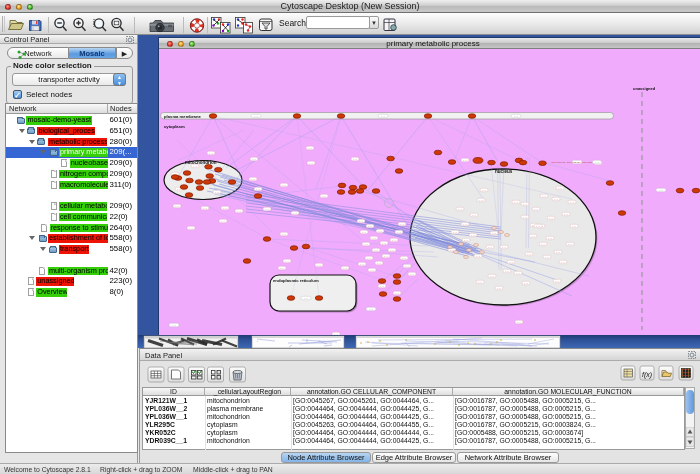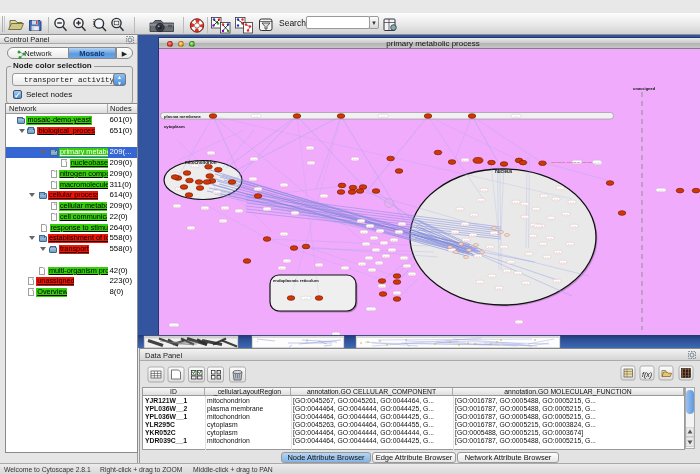--- a/index.html
+++ b/index.html
@@ -26,33 +26,33 @@
 #cpanel { left:0; top:35px; width:138px; height:428px; background:#e6e6e6; border-right:1px solid #9a9a9a; }
 #cphead { left:0; top:0; width:137px; height:9px; background:linear-gradient(#f6f6f6,#d6d6d6); border-bottom:1px solid #aaa; }
 #cphead .t { position:absolute; left:4px; top:0px; font-size:7.5px; color:#222; }
 #tabs { left:7px; top:12px; width:126px; height:12px; }
 .tab { position:absolute; top:0; height:12px; font-size:7.5px; line-height:12px; text-align:center; border:1px solid #8a8a8a; }
 #tabnet { left:0; width:62px; background:linear-gradient(#ffffff,#e9e9e9); border-radius:6px 0 0 6px; color:#222; }
 #tabmos { left:62px; width:47px; background:linear-gradient(#b7d5f2,#5a9ae0 60%,#6ba6e6); color:#123a78; font-weight:bold; border-left:none; }
 #tabarr { left:109px; width:17px; background:linear-gradient(#ffffff,#e9e9e9); border-radius:0 6px 6px 0; border-left:1px solid #8a8a8a; color:#222; font-size:7px; }
 #groupbox { left:6px; top:31px; width:127px; height:38px; border:1px solid #9a9a9a; border-radius:3px; }
 #grouplbl { left:11px; top:25.5px; font-size:8px; font-weight:bold; color:#1a1a1a; background:#e6e6e6; padding:0 2px; z-index:3; }
-#combo { left:12px; top:38px; width:114px; height:13px; background:linear-gradient(#ffffff,#e9e9e9); border:1px solid #999; border-radius:3px; font-size:7.5px; text-align:center; line-height:12px; color:#111;font-family:Liberation Mono, monospace; }
+#combo { left:12px; top:38px; width:114px; height:13px; background:linear-gradient(#ffffff,#e9e9e9); border:1px solid #999; border-radius:3px; font-size:7.5px; text-align:center; line-height:12px; color:#111; }
 #combobtn { left:113px; top:38px; width:13px; height:13px; background:linear-gradient(#8fc0f0,#4a8fdc); border:1px solid #777; border-radius:3px; color:#fff; font-size:5px; line-height:6px; text-align:center;}
 #cbx { left:13px; top:55px; width:9px; height:9px; background:linear-gradient(#a6cdf2,#4d92de); border:1px solid #456; border-radius:2px; color:#fff; font-size:8px; line-height:9px; text-align:center; font-weight:bold; }
 #cbxlbl { left:26px; top:55px; font-size:8px; color:#111; }
 
 
 #tree { left:5px; top:68px; width:133px; height:350px; background:#fff; border:1px solid #8a8a8a; }
 #treehead { position:absolute; left:0; top:0; width:131px; height:10px; background:linear-gradient(#fafafa,#dcdcdc); border-bottom:1px solid #999; font-size:7.5px; color:#222; }
 #treehead .c1 { position:absolute; left:3px; top:0px; }
 #treehead .c2 { position:absolute; left:101px; top:0px; border-left:1px solid #aaa; padding-left:2px; height:10px; }
 .trow { position:absolute; left:0; width:131px; height:10.75px; font-size:8px; line-height:10.75px; white-space:nowrap; }
 .gw { background:#35cf07; color:#fff; }
-.trow .lbl { position:absolute; top:1px; overflow:hidden; white-space:nowrap; height:8.6px; line-height:8.6px; font-size:7.3px; padding-left:1px;text-decoration:underline; }
+.trow .lbl { position:absolute; top:1px; overflow:hidden; white-space:nowrap; height:8.6px; line-height:8.6px; font-size:7.3px; padding-left:1px; }
 .trow .num { position:absolute; left:103.5px; top:0; color:#000; font-size:7.8px; }
 .g { background:#35cf07; color:#000; }
 .r { background:#ee1405; color:#000; }
 .sel { background:#3566d4; }
 .sel .lbl { color:#fff; }
 .sel .num { color:#fff; }
 .arr { position:absolute; top:3.2px; width:0; height:0; border-left:3px solid transparent; border-right:3px solid transparent; border-top:4px solid #666; }
 .fold { position:absolute; top:2.6px; width:8px; height:6px; background:linear-gradient(#a8c6e0,#6d9cc4); border:0.6px solid #41668c; border-radius:1px; }
 .fold::before { content:''; position:absolute; left:-0.6px; top:-2.0px; width:4px; height:1.8px; background:#7fa8cc; border:0.6px solid #41668c; border-bottom:none; border-radius:1px 1px 0 0; }
 .file { position:absolute; top:1.2px; width:6px; height:8px; background:#fff; border:0.7px solid #a0a0a0; }
@@ -82,20 +82,26 @@
 .dtabsel { background:linear-gradient(#b8d4f0,#82b4e8); }
 
 
 #status { left:0; top:463px; width:700px; height:11px; background:linear-gradient(#ececec,#d8d8d8); border-top:1px solid #aaa; font-size:6.8px; color:#333; }
 #status span { position:absolute; top:2px; }
 </style>
 </head>
 <body>
 <div id="app">
 
+  <div class="abs" id="titlebar">
+    <div class="light" style="left:5px;background:radial-gradient(circle at 35% 30%,#ff9a8a,#ee3b2f 60%,#b00d00);"></div>
+    <div class="light" style="left:16px;background:radial-gradient(circle at 35% 30%,#ffe9a0,#f5a623 60%,#c77800);"></div>
+    <div class="light" style="left:27px;background:radial-gradient(circle at 35% 30%,#c4f2a0,#52c234 60%,#1e7f00);"></div>
+    <div class="t">Cytoscape Desktop (New Session)</div>
+  </div>
 
   <div class="abs" id="toolbar"></div>
   <svg class="abs" style="left:0;top:13px" width="700" height="22" viewBox="0 0 700 22">
 
     <line x1="2.5" y1="3" x2="2.5" y2="19" stroke="#b0b0b0" stroke-width="1"></line>
     <line x1="4.5" y1="3" x2="4.5" y2="19" stroke="#c8c8c8" stroke-width="1"></line>
 
     <g stroke-width="0.9">
       <path d="M10 16.5 L10 7.5 L15.5 7.5 L17 9.5 L22 9.5 L22 11" fill="#ded8ae" stroke="#6e6630"></path>
       <path d="M8.5 16.5 L11.5 10.5 L23.5 10.5 L21 16.5 Z" fill="#cfc68a" stroke="#6e6630"></path>
@@ -890,46 +896,46 @@
           <span class="fold" style="left:10.7px"></span>
           <span class="lbl g" style="left:20.4px;width:65.3px">mosaic-demo-yeast</span>
           <span class="num">601(0)</span>
         </div>
 <div class="trow" style="top:21.75px">
           <span class="arr" style="left:12.9px"></span>
           <span class="fold" style="left:21.2px"></span>
           <span class="lbl r" style="left:31.4px;width:57.4px">biological_process</span>
           <span class="num">651(0)</span>
         </div>
+<div class="trow" style="top:32.50px">
+          <span class="arr" style="left:23.3px"></span>
+          <span class="fold" style="left:31.4px"></span>
+          <span class="lbl r" style="left:42.1px;width:58.5px">metabolic process</span>
+          <span class="num">280(0)</span>
+        </div>
 <div class="trow sel" style="top:43.25px">
           <span class="arr" style="left:34.0px"></span>
           <span class="fold" style="left:43.6px"></span>
           <span class="lbl gw" style="left:53.0px;width:49.0px">primary metabolic</span>
           <span class="num">209(...</span>
         </div>
 <div class="trow" style="top:54.00px">
           <span class="file" style="left:54.9px"></span>
           <span class="lbl g" style="left:63.7px;width:38.3px">nucleobase-co</span>
           <span class="num">209(0)</span>
         </div>
 <div class="trow" style="top:64.75px">
           <span class="file" style="left:44.6px"></span>
           <span class="lbl g" style="left:52.9px;width:49.1px">nitrogen compo</span>
           <span class="num">209(0)</span>
         </div>
 <div class="trow" style="top:75.50px">
           <span class="file" style="left:44.6px"></span>
           <span class="lbl g" style="left:52.9px;width:49.1px">macromolecule</span>
           <span class="num">311(0)</span>
-        </div>
-<div class="trow" style="top:86.25px">
-          <span class="arr" style="left:23.4px"></span>
-          <span class="fold" style="left:32.5px"></span>
-          <span class="lbl r" style="left:42.0px;width:50.3px">cellular process</span>
-          <span class="num">614(0)</span>
         </div>
 <div class="trow" style="top:97.00px">
           <span class="file" style="left:44.6px"></span>
           <span class="lbl g" style="left:52.9px;width:48.1px">cellular metabo</span>
           <span class="num">209(0)</span>
         </div>
 <div class="trow" style="top:107.75px">
           <span class="file" style="left:44.6px"></span>
           <span class="lbl g" style="left:52.9px;width:48.1px">cell communicat</span>
           <span class="num">22(0)</span>

